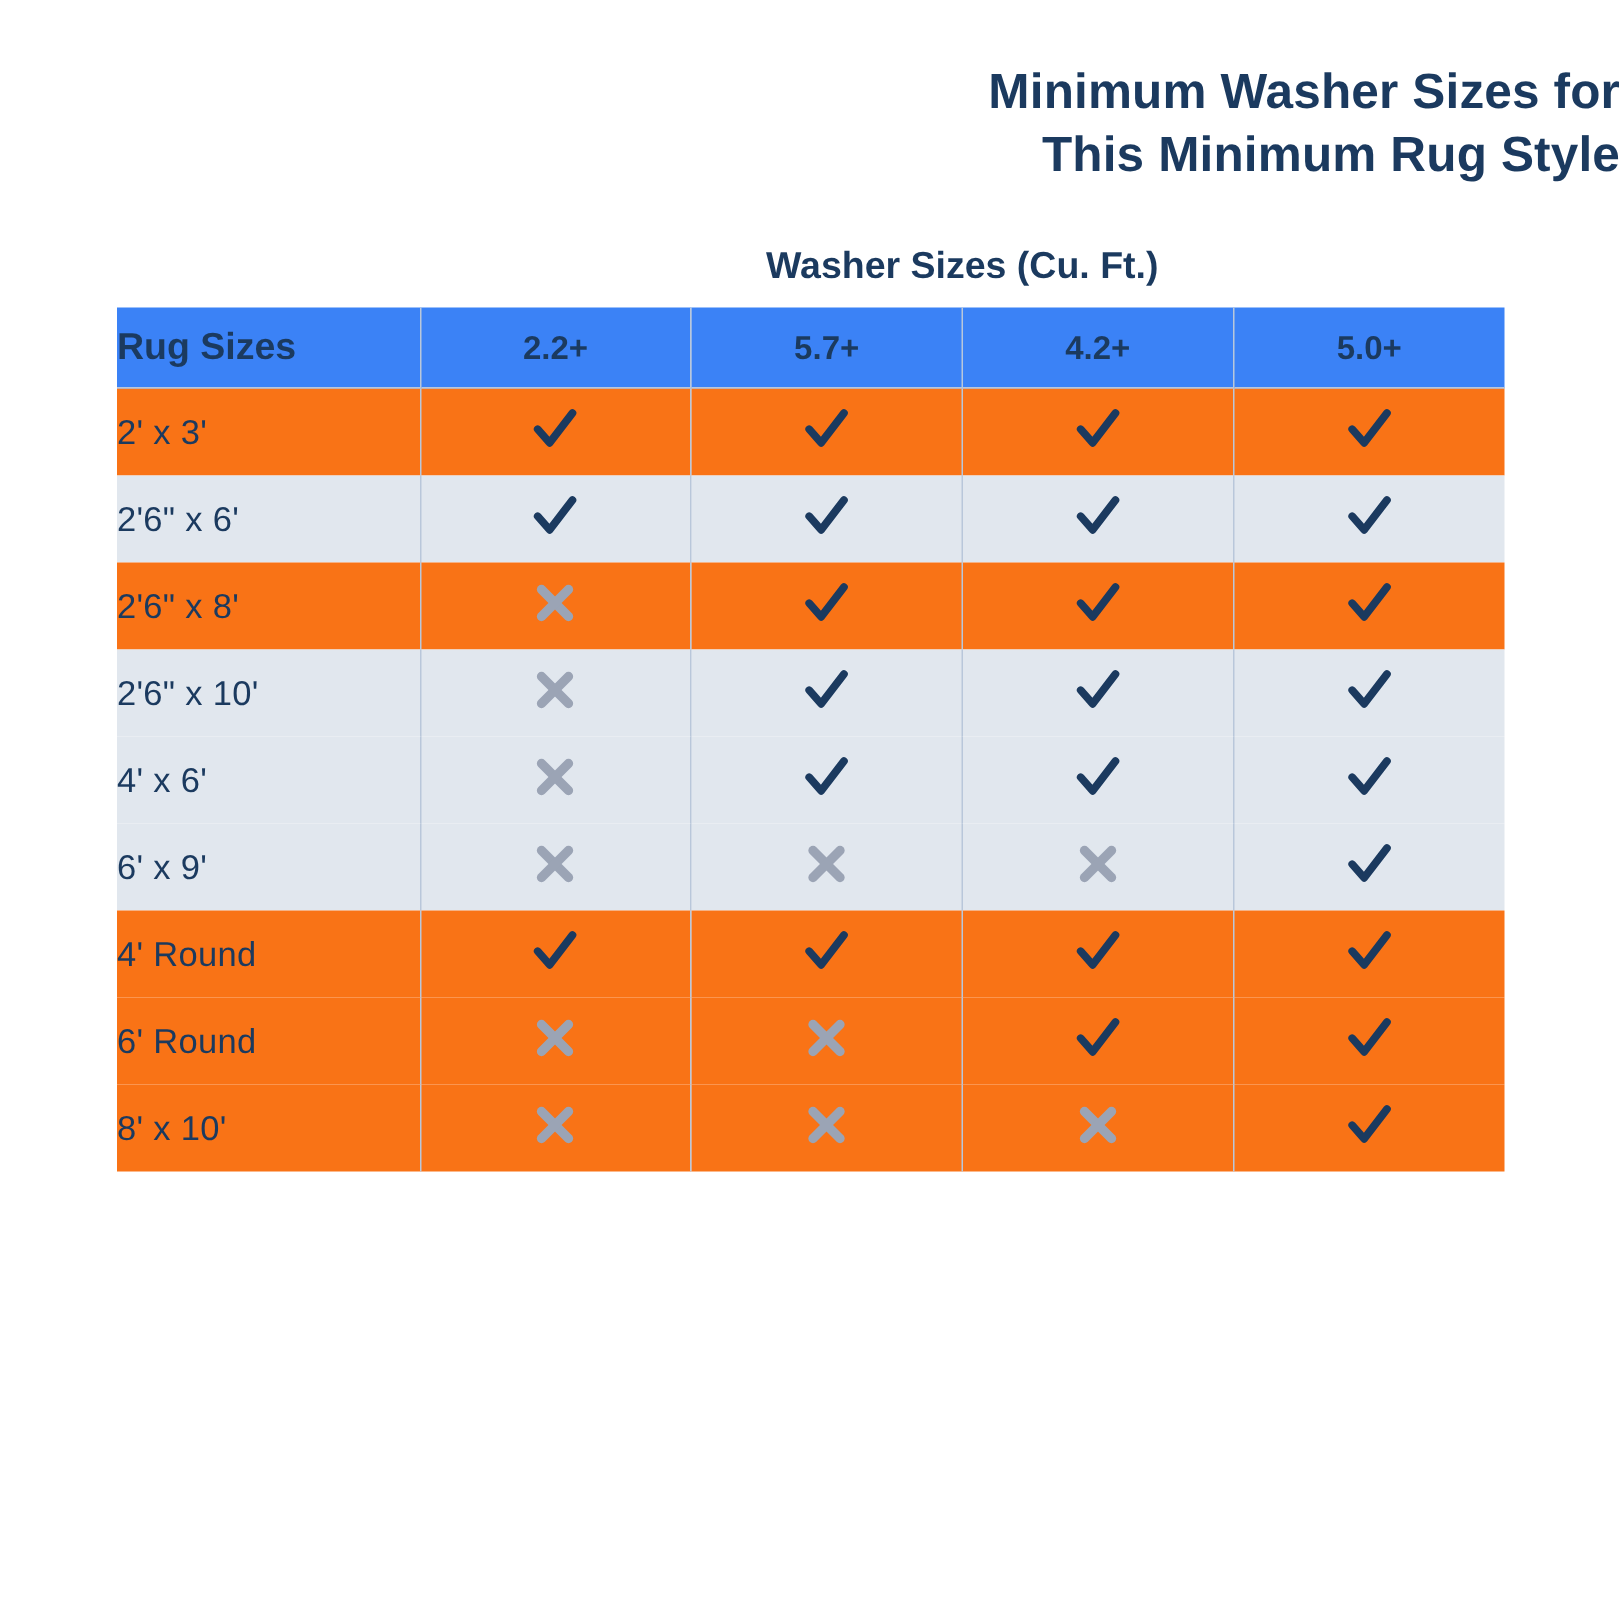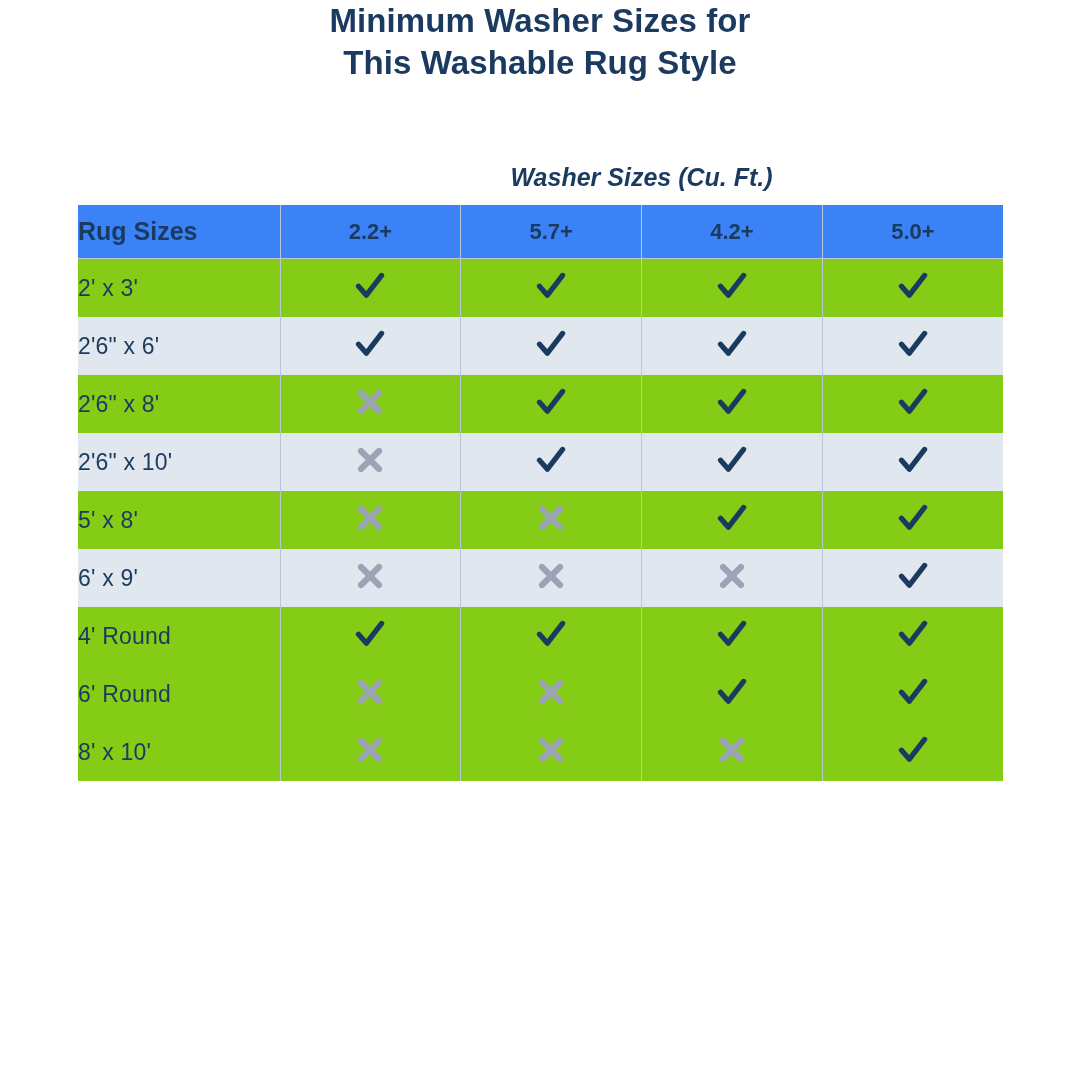--- a/index.html
+++ b/index.html
@@ -17,21 +17,22 @@
 
   .page {
     position: relative;
     width: 1080px;
     height: 1080px;
     box-sizing: border-box;
   }
 
   
   .title-block {
-    text-align: center;
+    padding-top: 40px;
+    text-align: right;
   }
   .title-line {
     font-size: 33px;
     font-weight: bold;
     letter-spacing: 0.1px;
     line-height: 42px;
     color: #1b3a5f;
   }
 
   
@@ -47,21 +48,20 @@
     width: 202px;
     flex: 0 0 202px;
   }
   .super-header-label {
     flex: 1 1 auto;
     text-align: center;
     font-size: 25px;
     font-weight: bold;
     color: #1b3a5f;
     line-height: 34px;
-    font-style: italic;
   }
 
   
   .table-wrap {
     position: absolute;
     left: 78px;
     top: 205px;
     width: 925px;
   }
   table.matrix {
@@ -105,21 +105,21 @@
     font-size: 23px;
     font-weight: normal;
     color: #1b3a5f;
     letter-spacing: 0.2px;
   }
   td.cell-mark {
     text-align: center;
     border-left: 1.5px solid #b9c7da;
   }
 
-  tbody tr.odd  td { background: #84cc16; }
+  tbody tr.odd  td { background: #f97316; }
   tbody tr.even td { background: #e1e7ee; }
 
   .mark {
     display: inline-block;
     line-height: 0;
   }
   .mark svg { display: block; margin: 0 auto; }
 
   .check-path {
     fill: none;
@@ -135,21 +135,21 @@
     stroke-linecap: round;
   }
 </style>
 </head>
 <body>
 
 <div class="page">
 
   <div class="title-block">
     <div class="title-line">Minimum Washer Sizes for</div>
-    <div class="title-line">This Washable Rug Style</div>
+    <div class="title-line">This Minimum Rug Style</div>
   </div>
 
   <div class="super-header-row">
     <div class="super-header-spacer"></div>
     <div class="super-header-label">Washer Sizes (Cu. Ft.)</div>
   </div>
 
   <div class="table-wrap">
     <table class="matrix">
       <colgroup>
@@ -224,29 +224,28 @@
             <td class="cell-mark"><span class="mark"><svg width="34" height="34" viewBox="0 0 34 34">
                   <path class="check-path" d="M5.5 17.2 L13.4 26.2 L28.6 6.4"></path>
                 </svg></span></td>
             <td class="cell-mark"><span class="mark"><svg width="34" height="34" viewBox="0 0 34 34">
                   <path class="check-path" d="M5.5 17.2 L13.4 26.2 L28.6 6.4"></path>
                 </svg></span></td>
             <td class="cell-mark"><span class="mark"><svg width="34" height="34" viewBox="0 0 34 34">
                   <path class="check-path" d="M5.5 17.2 L13.4 26.2 L28.6 6.4"></path>
                 </svg></span></td>
           </tr>
-          <tr class="odd">
-            <td class="row-label">5' x 8'</td>
-            <td class="cell-mark"><span class="mark"><svg width="30" height="30" viewBox="0 0 30 30">
-                  <path class="x-path" d="M6 6 L24 24"></path>
-                  <path class="x-path" d="M24 6 L6 24"></path>
-                </svg></span></td>
-            <td class="cell-mark"><span class="mark"><svg width="30" height="30" viewBox="0 0 30 30">
-                  <path class="x-path" d="M6 6 L24 24"></path>
-                  <path class="x-path" d="M24 6 L6 24"></path>
+          <tr class="even">
+            <td class="row-label">4' x 6'</td>
+            <td class="cell-mark"><span class="mark"><svg width="30" height="30" viewBox="0 0 30 30">
+                  <path class="x-path" d="M6 6 L24 24"></path>
+                  <path class="x-path" d="M24 6 L6 24"></path>
+                </svg></span></td>
+            <td class="cell-mark"><span class="mark"><svg width="34" height="34" viewBox="0 0 34 34">
+                  <path class="check-path" d="M5.5 17.2 L13.4 26.2 L28.6 6.4"></path>
                 </svg></span></td>
             <td class="cell-mark"><span class="mark"><svg width="34" height="34" viewBox="0 0 34 34">
                   <path class="check-path" d="M5.5 17.2 L13.4 26.2 L28.6 6.4"></path>
                 </svg></span></td>
             <td class="cell-mark"><span class="mark"><svg width="34" height="34" viewBox="0 0 34 34">
                   <path class="check-path" d="M5.5 17.2 L13.4 26.2 L28.6 6.4"></path>
                 </svg></span></td>
           </tr>
           <tr class="even">
             <td class="row-label">6' x 9'</td>

